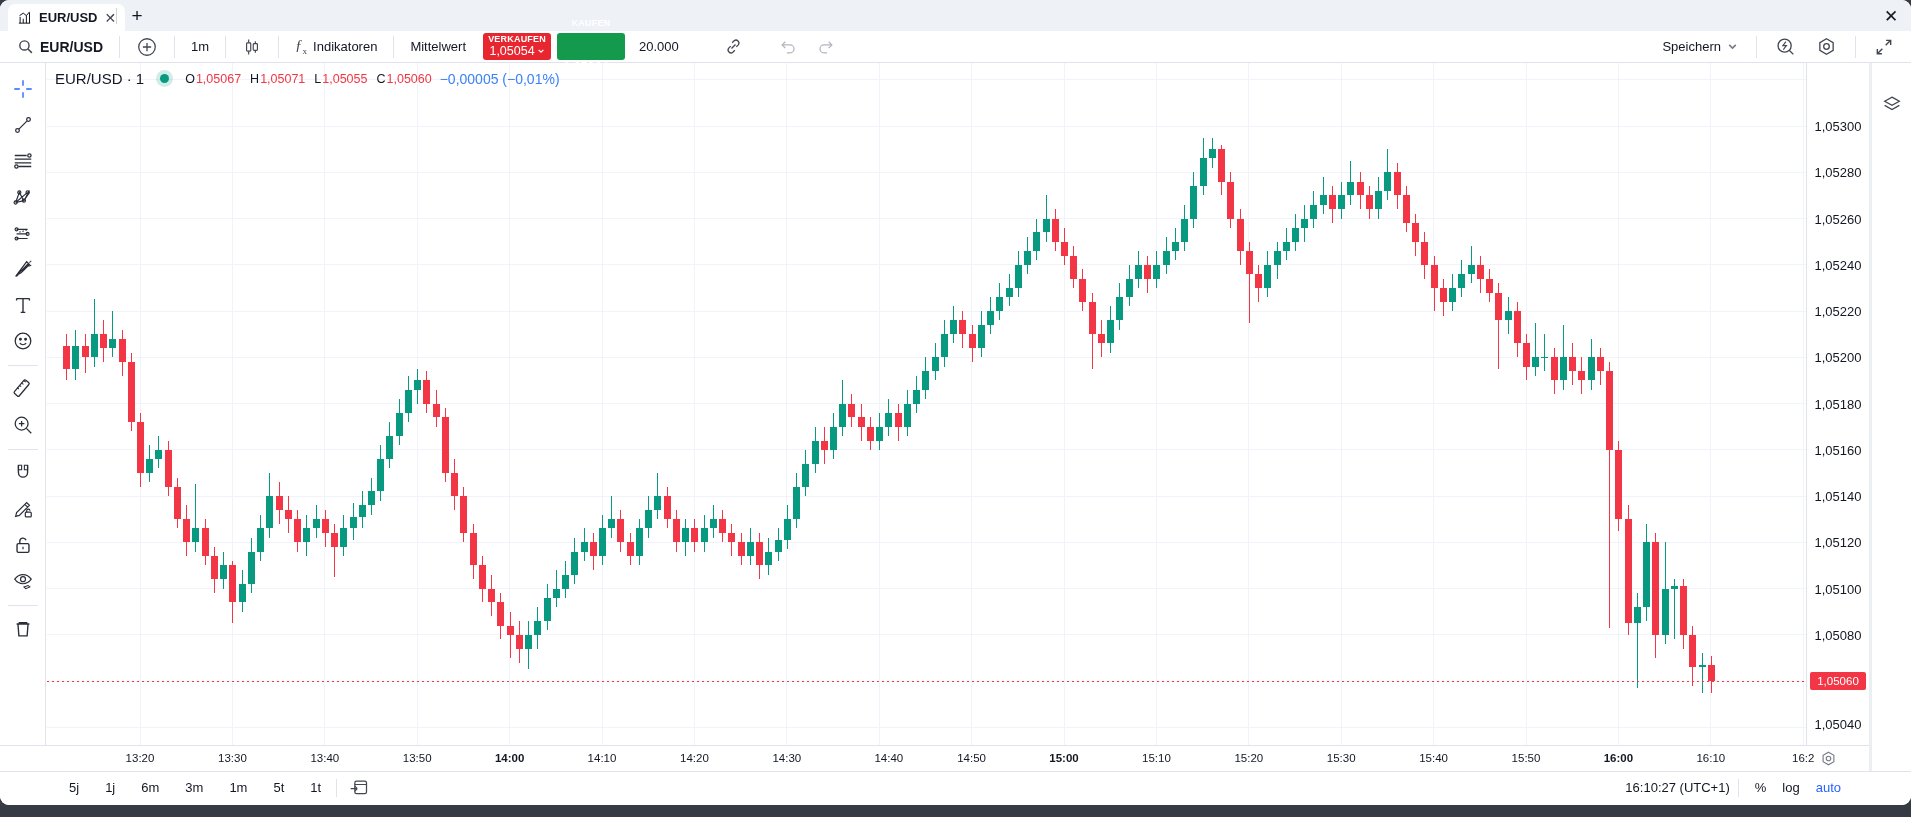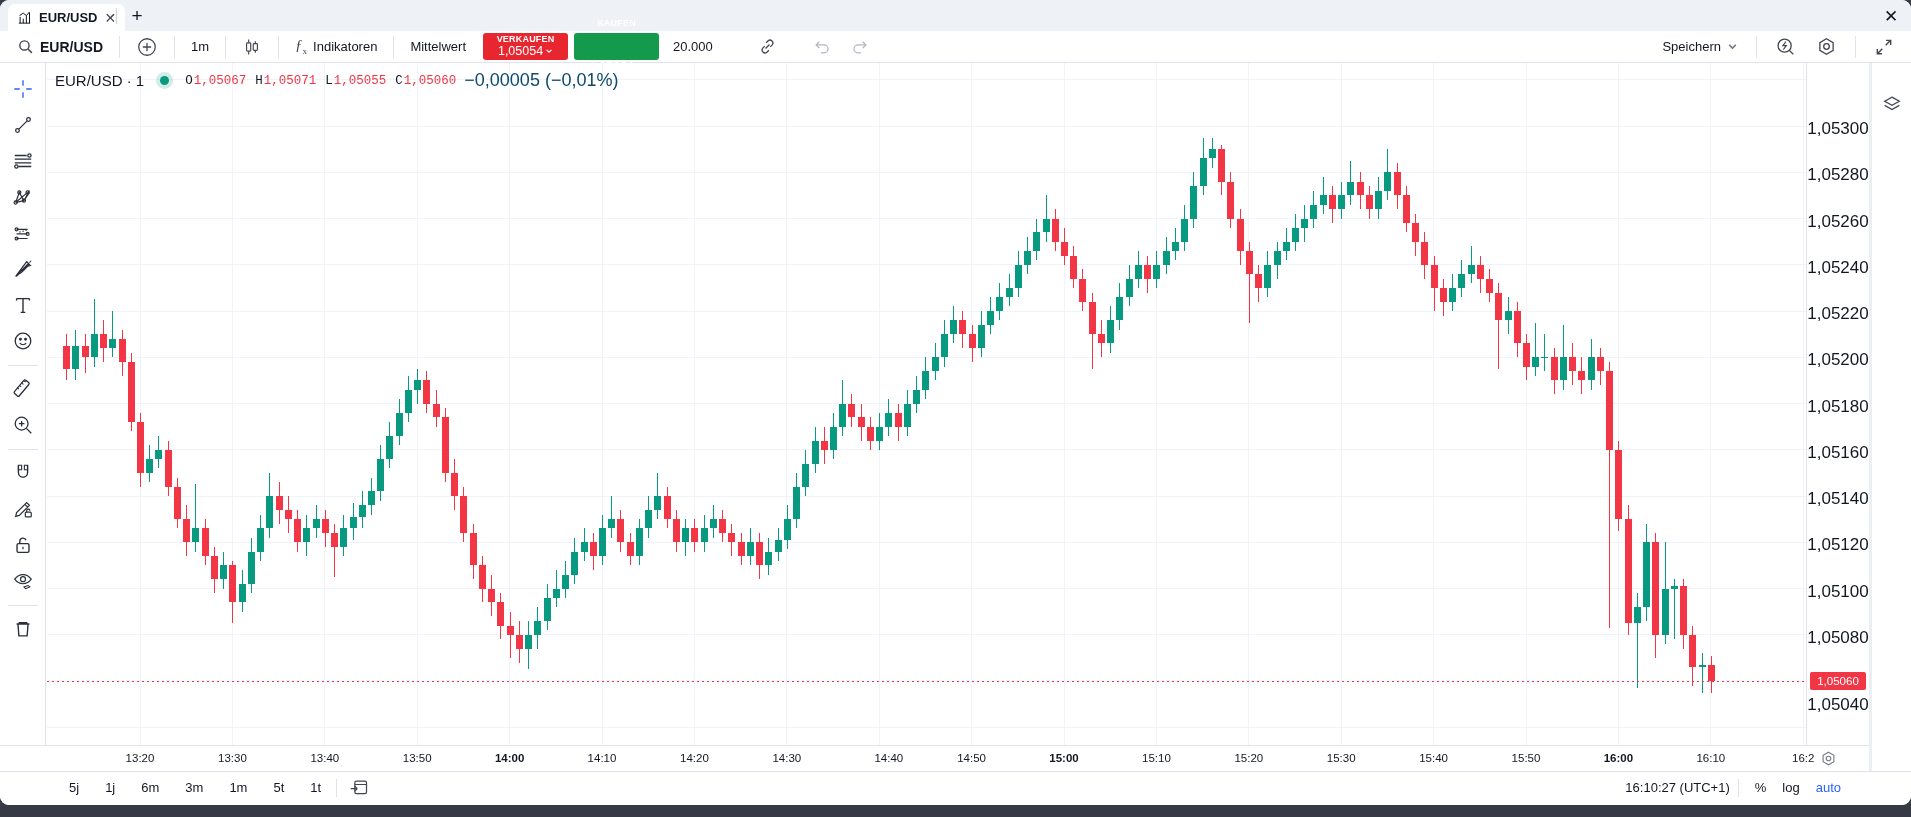--- a/index.html
+++ b/index.html
@@ -27,21 +27,21 @@
   .tb-right { margin-left:auto; display:flex; align-items:center; gap:6px; }
   .tb-sep { width:1px; height:22px; background:#e0e3eb; margin:0 5px; }
   .tb-btn { display:flex; align-items:center; gap:6px; height:26px; padding:0 7px; border-radius:4px;
     font-size:13px; color:#131722; cursor:pointer; white-space:nowrap; }
   .tb-symbol { font-weight:700; font-size:14px; }
   .icon { display:inline-flex; align-items:center; justify-content:center; color:#434651; }
   .icon svg { display:block; }
   .muted { color:#b2b5be; }
   .fx-glyph { font-family:"Liberation Serif","DejaVu Serif",serif; font-style:italic; font-size:15px; color:#434651; }
   .fx-glyph sub { font-size:9px; font-style:normal; }
-  .trade-btn { width:85px; height:27px; border-radius:3px; color:#fff; display:flex; flex-direction:column;
+  .trade-btn { width:68px; height:27px; border-radius:3px; color:#fff; display:flex; flex-direction:column;
     align-items:center; justify-content:center; line-height:1.05; cursor:pointer; }
   .trade-btn .t1 { font-size:9px; font-weight:700; letter-spacing:.2px; }
   .trade-btn .t2 { font-size:12.5px; display:flex; align-items:center; gap:2px; }
   .sell { background:#e8262f; margin-left:6px; }
   .buy  { background:#149a4d; margin-left:2px;gap:32px; }
   .qty { font-size:13px; color:#131722; margin-left:10px; }
   .chev { width:8px; height:8px; }
 
   
   .left-rail { position:absolute; left:0; top:63px; width:46px; height:682px; background:#fff;
@@ -51,29 +51,29 @@
   .tool.active { color:#2962ff; }
   .rail-div { width:30px; height:1px; background:#e0e3eb; margin:5px 0 6px; }
 
   
   .plot { position:absolute; left:47px; top:63px; width:1759px; height:682px; background:#fff; }
   .legend { position:absolute; left:55px; top:70px; display:flex; align-items:center; gap:8px; z-index:5; }
   .legend-title { font-size:15px; color:#131722; }
   .legend-dot { width:17px; height:17px; border-radius:50%; background:rgba(8,153,129,.18);
     display:flex; align-items:center; justify-content:center; margin:0 4px; }
   .legend-dot i { width:9px; height:9px; border-radius:50%; background:#089981; }
-  .ohlc { display:flex; align-items:flex-end; gap:9px; font-size:12.5px;font-family:Liberation Mono, monospace; }
+  .ohlc { display:flex; align-items:flex-end; gap:9px; font-size:12.5px; }
   .ohlc .k { color:#131722; }
   .ohlc .v { color:#f23645; margin-left:1px; }
-  .ohlc-change { color:#0c4a6e; font-size:18px; }
+  .ohlc-change { color:#3b82f6; font-size:14px; }
 
   
   .price-axis { position:absolute; left:1806px; top:63px; width:63px; height:682px; background:#fff;
     border-left:1px solid #e0e3eb; }
-  .price-tick { position:absolute; left:0; width:100%; text-align:center; font-size:17px; color:#131722; }
+  .price-tick { position:absolute; left:0; width:100%; text-align:center; font-size:13px; color:#131722; }
   .price-badge { position:absolute; left:3px; width:56px; height:18px; background:#f23645; color:#fff;
     border-radius:2px; font-size:11.5px; display:flex; align-items:center; justify-content:center; }
 
   
   .right-rail { position:absolute; left:1869px; top:63px; width:42px; height:708px; background:#fff;
     border-left:3px solid #eceff2; display:flex; justify-content:center; }
   .right-rail .tool { margin-top:24px; color:#434651; }
 
   
   .time-row { position:absolute; left:0; top:745px; width:1869px; height:26px; background:#fff;
@@ -758,21 +758,21 @@
       <span class="price-tick" style="top: 148.5px;">1,05260</span>
       <span class="price-tick" style="top: 194.75px;">1,05240</span>
       <span class="price-tick" style="top: 241px;">1,05220</span>
       <span class="price-tick" style="top: 287.25px;">1,05200</span>
       <span class="price-tick" style="top: 333.5px;">1,05180</span>
       <span class="price-tick" style="top: 379.75px;">1,05160</span>
       <span class="price-tick" style="top: 426px;">1,05140</span>
       <span class="price-tick" style="top: 472.25px;">1,05120</span>
       <span class="price-tick" style="top: 518.5px;">1,05100</span>
       <span class="price-tick" style="top: 564.75px;">1,05080</span>
-      <span class="price-tick" style="top: 632px;">1,05040</span>
+      <span class="price-tick" style="top: 654px;">1,05040</span>
       <span class="price-badge" style="top: 609px;">1,05060</span>
     </div>
 
   <div class="right-rail">
     <div class="tool">
       <svg width="22" height="22" viewBox="0 0 24 24" fill="none" stroke="currentColor" stroke-width="1.4">
         <path d="M12 4.5l8 4.5-8 4.5-8-4.5z"></path>
           <path d="M4 13.5l8 4.5 8-4.5"></path>
       </svg>
     </div>

